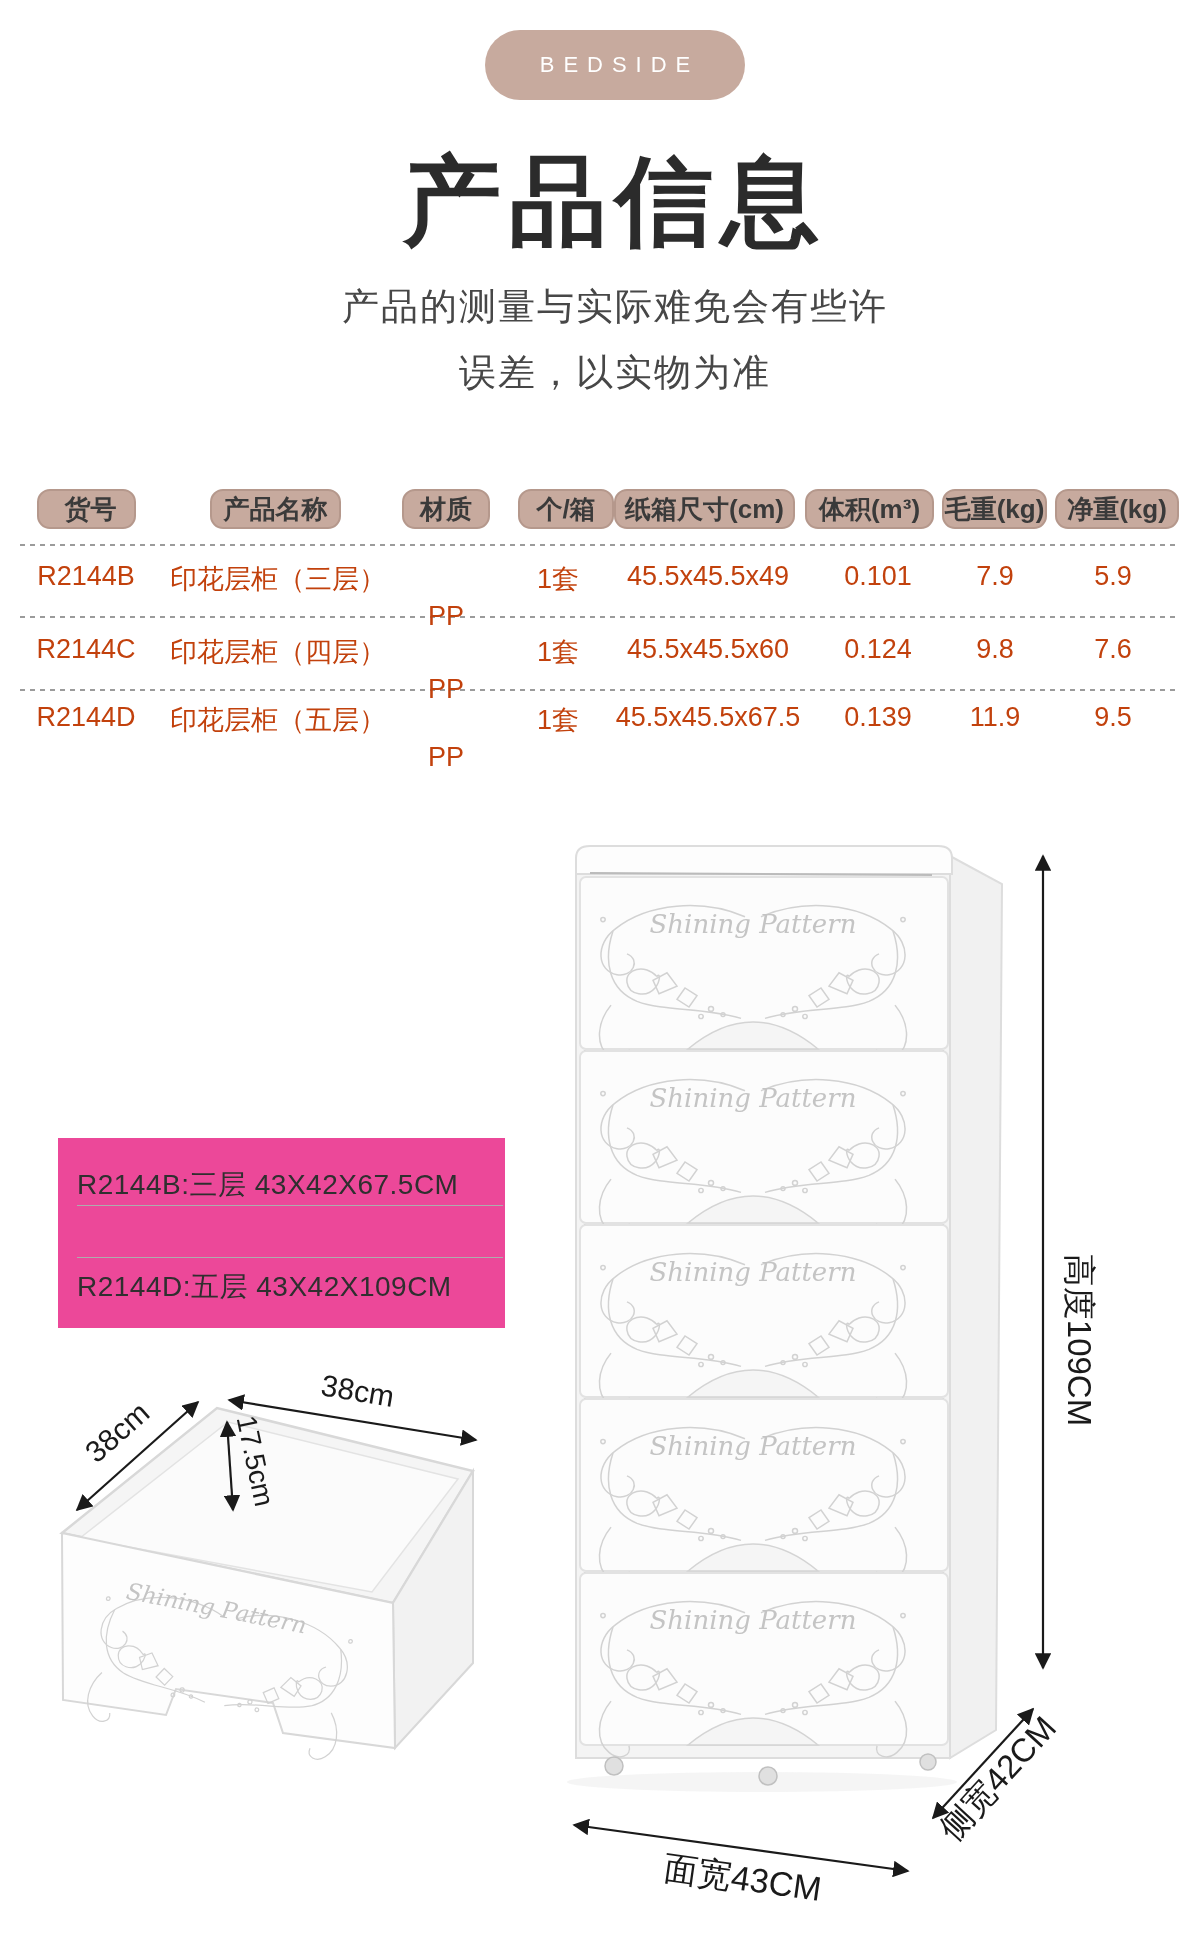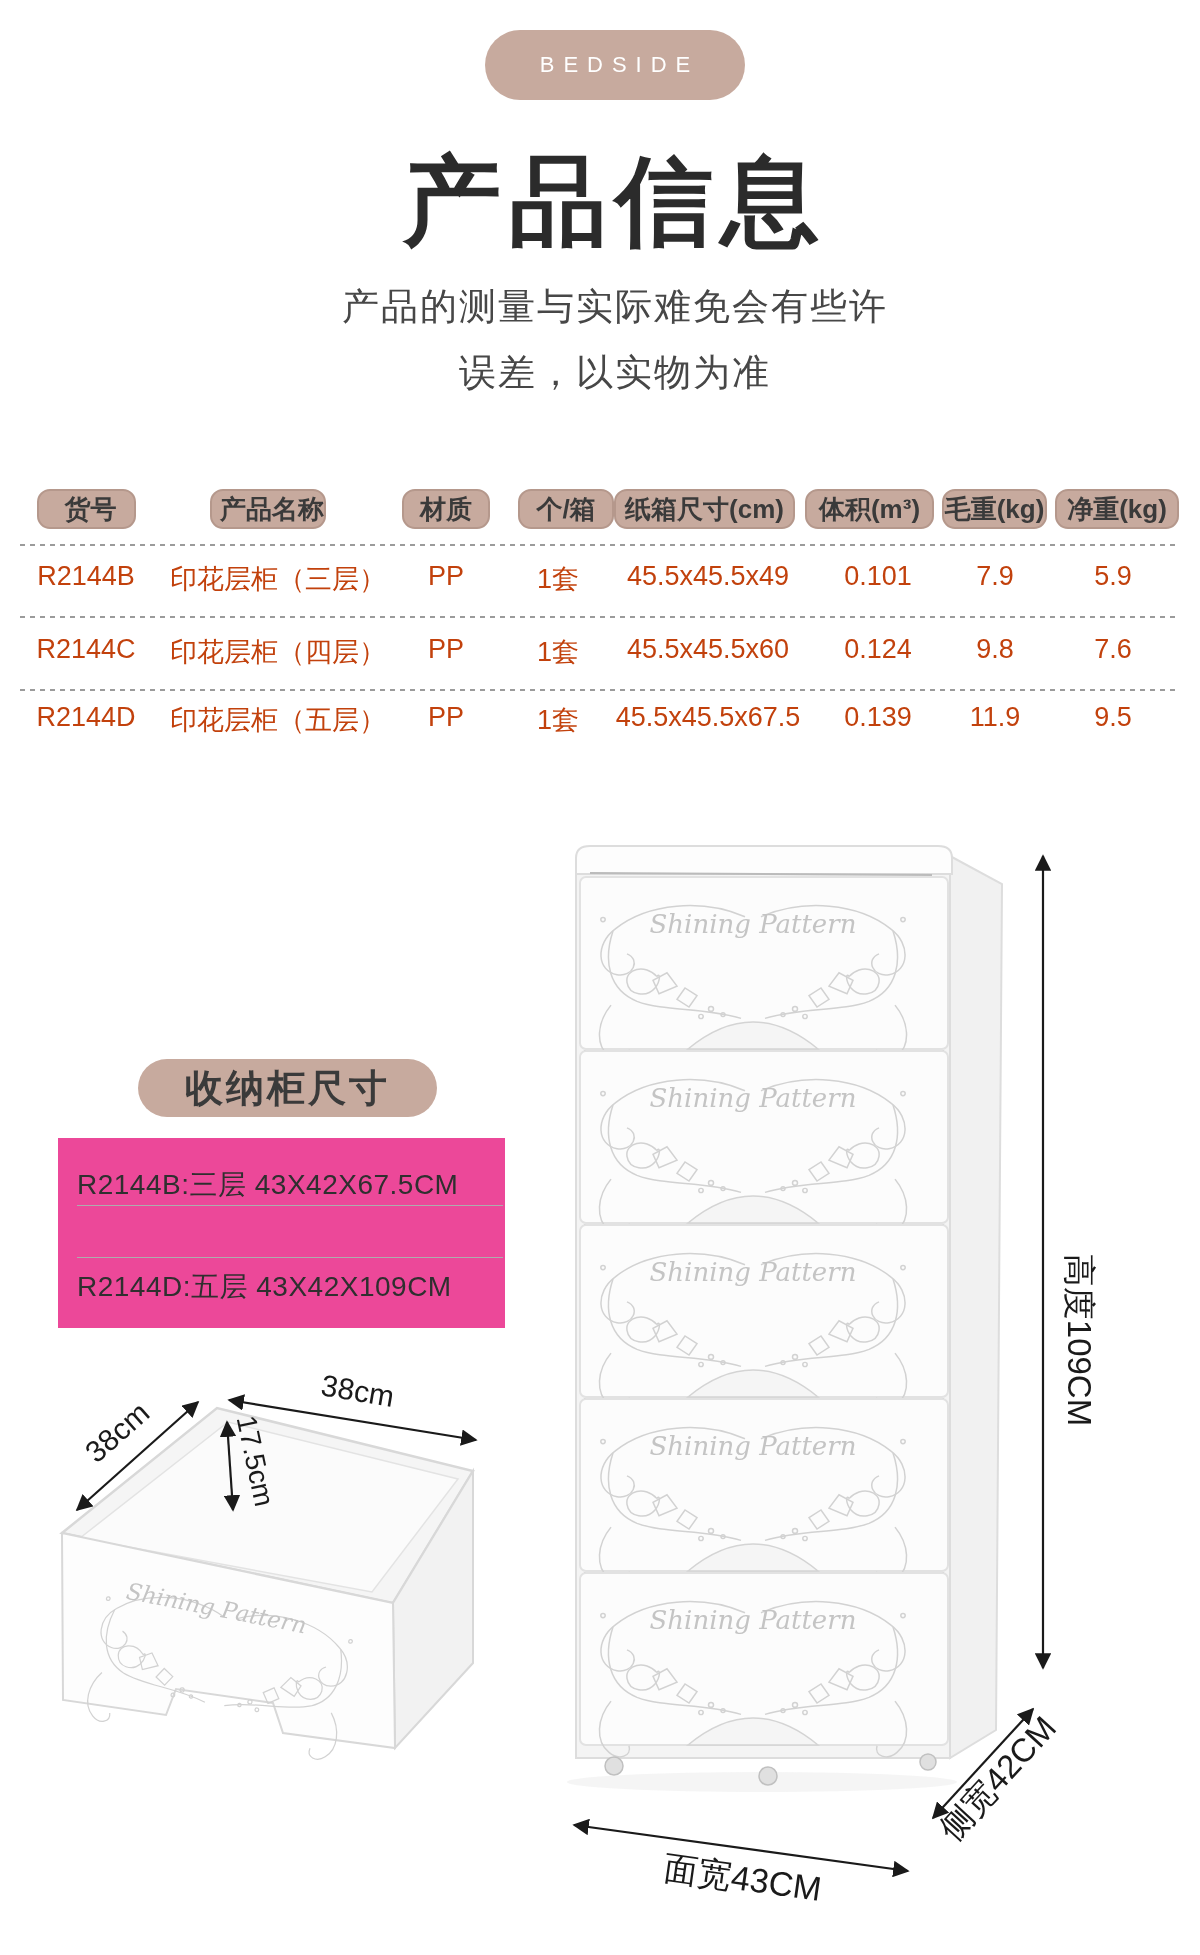--- a/index.html
+++ b/index.html
@@ -23,35 +23,35 @@
   }
   .subtitle.l1{top:282px;}
   .subtitle.l2{top:348px;}
   
   .spec{position:absolute;left:0;top:0;width:1200px;}
   .hpill{
     position:absolute;top:489px;height:40px;border-radius:13px;background:#c7aa9e;
     border:2px solid #b5988c;box-sizing:border-box;color:#3a3a3a;font-weight:bold;
     font-size:26px;text-align:center;line-height:36px;white-space:nowrap;
   }
-  .hp0{left:37px;width:99px;padding-left:8px;}  .hp1{left:210px;width:116px;text-align:right;}
+  .hp0{left:37px;width:99px;padding-left:8px;}  .hp1{left:210px;width:131px;}
   .hp2{left:402px;width:88px;} .hp3{left:518px;width:96px;}
   .hp4{left:614px;width:181px;}.hp5{left:805px;width:129px;}
   .hp6{left:942px;width:105px;}.hp7{left:1055px;width:124px;}
   .dash{
     position:absolute;left:20px;width:1160px;height:2px;
     background:repeating-linear-gradient(90deg,#9b9b9b 0 5px,transparent 5px 10px);
   }
   .d1{top:544px;} .d2{top:616px;} .d3{top:689px;}
   .cell{
     position:absolute;transform:translateX(-50%);white-space:nowrap;
     font-size:27px;color:#c2410c;
   }
   .r0{top:561px;} .r1{top:634px;} .r2{top:702px;}
-  .cc0{left:86px;} .cc1{left:278px;} .cc2{left:446px;} .cc3{left:558px;}
+  .cc0{left:86px;} .cc1{left:278px;} .cc2{left:446px;margin-top:40px;} .cc3{left:558px;}
   .cc4{left:708px;} .cc5{left:878px;} .cc6{left:995px;} .cc7{left:1113px;}
   
   .size-pill{
     position:absolute;left:138px;top:1059px;width:299px;height:58px;border-radius:29px;
     background:#c7aa9e;color:#3a3a3a;font-size:38px;font-weight:bold;letter-spacing:3px;
     text-align:center;line-height:58px;
   }
   .size-box{
     position:absolute;left:58px;top:1138px;width:447px;height:190px;background:#ec4899;
   }
@@ -113,21 +113,20 @@
     <div class="cell r2 cc0">R2144D</div>
     <div class="cell r2 cc1">印花层柜（五层）</div>
     <div class="cell r2 cc2">PP</div>
     <div class="cell r2 cc3">1套</div>
     <div class="cell r2 cc4">45.5x45.5x67.5</div>
     <div class="cell r2 cc5">0.139</div>
     <div class="cell r2 cc6">11.9</div>
     <div class="cell r2 cc7">9.5</div>
   </div>
 
-  <div class="size-pill">收纳柜尺寸</div>
   <div class="size-box">
     <div class="size-line sl0">R2144B:三层 43X42X67.5CM</div>
     <div class="size-div sd0"></div>
     <div class="size-div sd1"></div>
     <div class="size-line sl2">R2144D:五层 43X42X109CM</div>
   </div>
 
   <svg class="illus" viewBox="0 830 1200 1125" width="1200" height="1125">
     <defs>
       <marker id="arw" viewBox="0 0 10 10" refX="9" refY="5" markerWidth="7.5" markerHeight="7.5" orient="auto-start-reverse">

